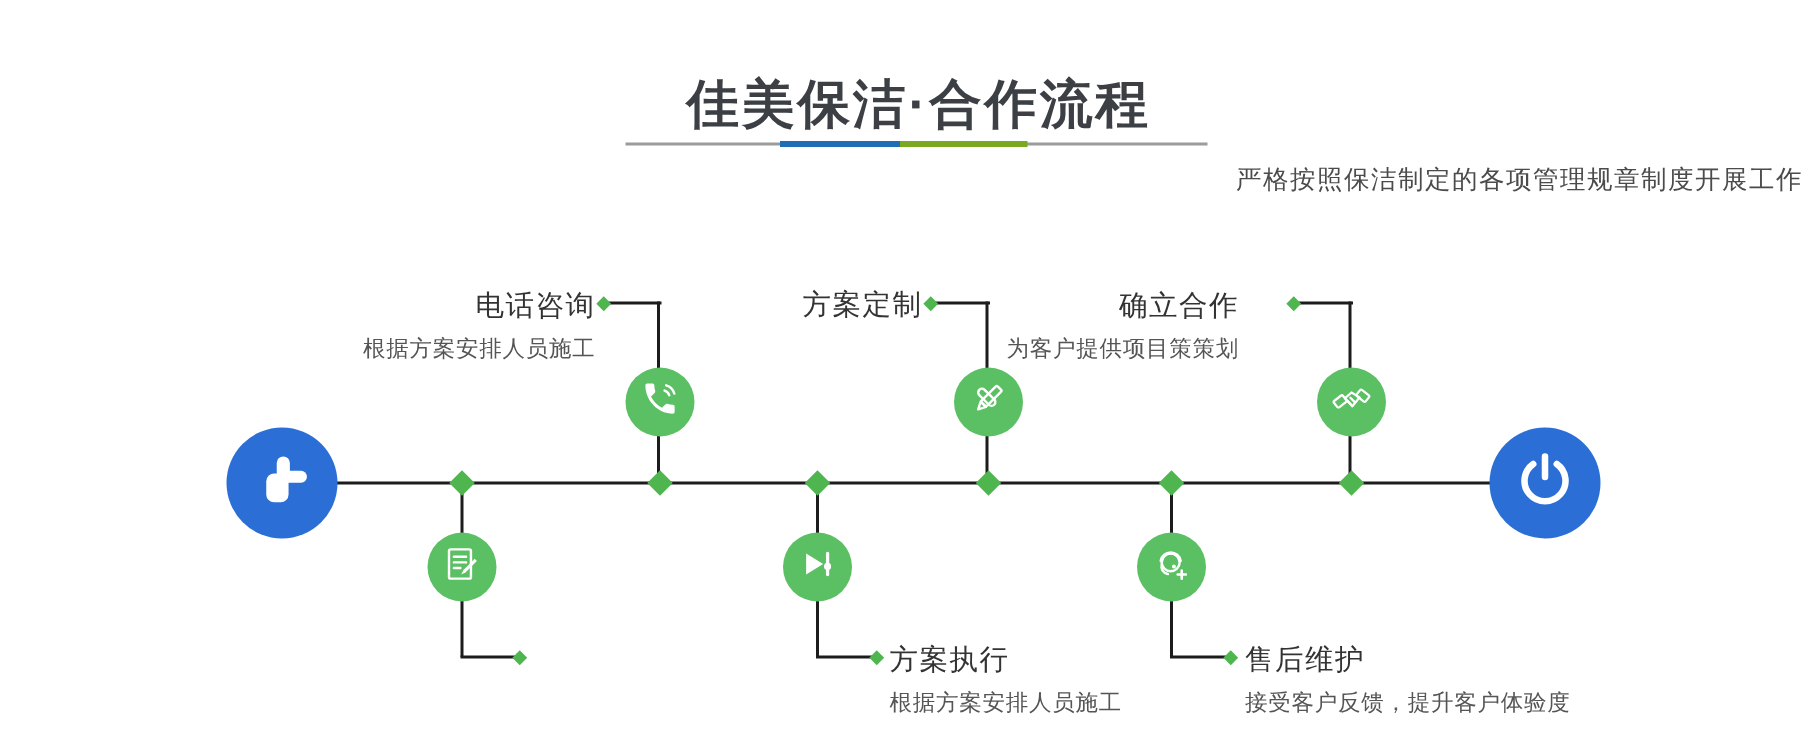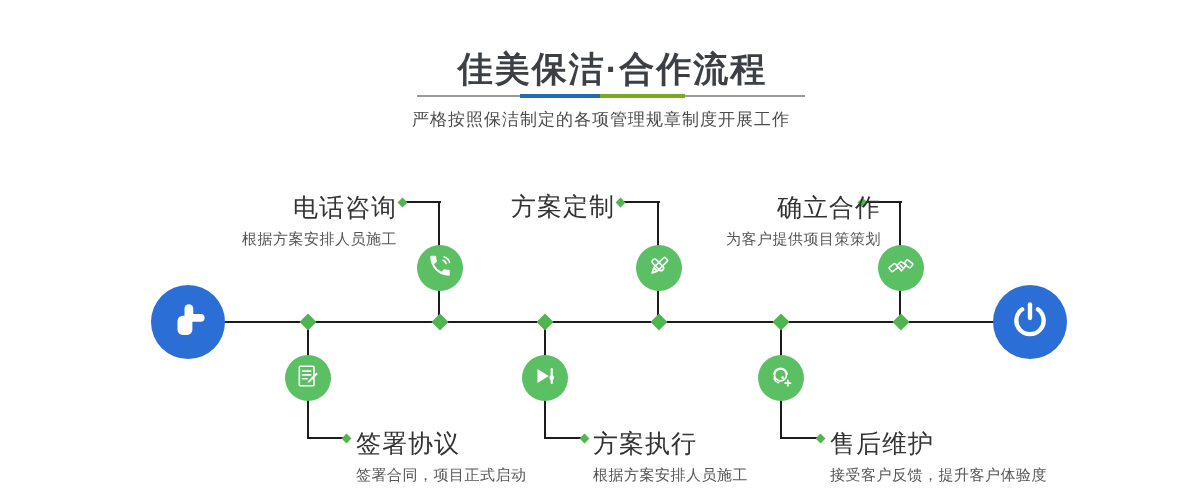--- a/index.html
+++ b/index.html
@@ -10,21 +10,21 @@
   .abs{position:absolute;}
   
   .main-title{
     left:0;right:0;top:46px;text-align:center;
     font-size:35px;font-weight:bold;color:#3c4045;letter-spacing:2px;padding-left:23px;
   }
   .divider-gray{left:417px;top:95px;width:388px;height:2px;background:#9b9b9b;}
   .divider-blue{left:520px;top:94px;width:80px;height:4px;background:#1e6db7;}
   .divider-green{left:600px;top:94px;width:85px;height:4px;background:#7ba821;}
   .sub-title{
-    left:0;right:0;top:108px;text-align:center;
+    left:0;right:0;top:108px;text-align:right;
     font-size:17px;color:#4b4b4b;letter-spacing:1px;
   }
   
   .line{background:#1c1c1c;}
   .main-line{left:188px;top:321px;width:844px;height:2px;}
   .vline{width:2px;}
   .hline{height:2px;}
   
   .diamond{background:#4fb54f;transform:rotate(45deg);}
   .j-diamond{width:12px;height:12px;top:316px;}
@@ -32,21 +32,21 @@
   
   .gcircle{
     width:46px;height:46px;border-radius:50%;background:#5bbf63;
     display:flex;align-items:center;justify-content:center;
   }
   .bcircle{
     width:74px;height:74px;border-radius:50%;background:#2b6fd6;
     display:flex;align-items:center;justify-content:center;
   }
   
-  .step-text .st{font-size:25px;color:#333333;letter-spacing:1px;}
+  .step-text .st{font-size:19px;color:#333333;letter-spacing:1px;}
   .step-text .sd{font-size:15px;color:#555555;margin-top:6px;letter-spacing:0.5px;}
   .top-text{text-align:right;}
   .bottom-text{text-align:left;}
 </style>
 </head>
 <body>
 
 <div class="canvas">
 
   <div class="abs main-title">佳美保洁·合作流程</div>
@@ -173,29 +173,25 @@
     </span>
   </div>
 
   <div class="abs step-text top-text" style="left:197px;top:191px;width:200px;">
     <div class="st">电话咨询</div>
     <div class="sd">根据方案安排人员施工</div>
   </div>
   <div class="abs step-text top-text" style="left:415px;top:190px;width:200px;">
     <div class="st">方案定制</div>
   </div>
-  <div class="abs step-text top-text" style="left:681px;top:191px;width:200px;">
+  <div class="abs step-text top-text" style="left:626px;top:191px;width:200px;">
     <div class="st">确立合作</div>
     <div class="sd">为客户提供项目策策划</div>
   </div>
 
-  <div class="abs step-text bottom-text" style="left:356px;top:427px;width:260px;">
-    <div class="st">签署协议</div>
-    <div class="sd">签署合同，项目正式启动</div>
-  </div>
   <div class="abs step-text bottom-text" style="left:593px;top:427px;width:260px;">
     <div class="st">方案执行</div>
     <div class="sd">根据方案安排人员施工</div>
   </div>
   <div class="abs step-text bottom-text" style="left:830px;top:427px;width:280px;">
     <div class="st">售后维护</div>
     <div class="sd">接受客户反馈，提升客户体验度</div>
   </div>
 
 </div>

